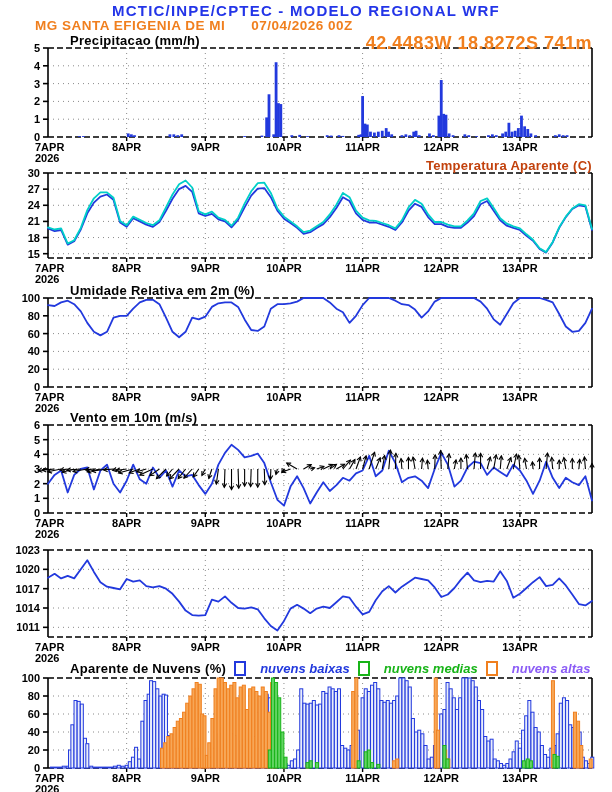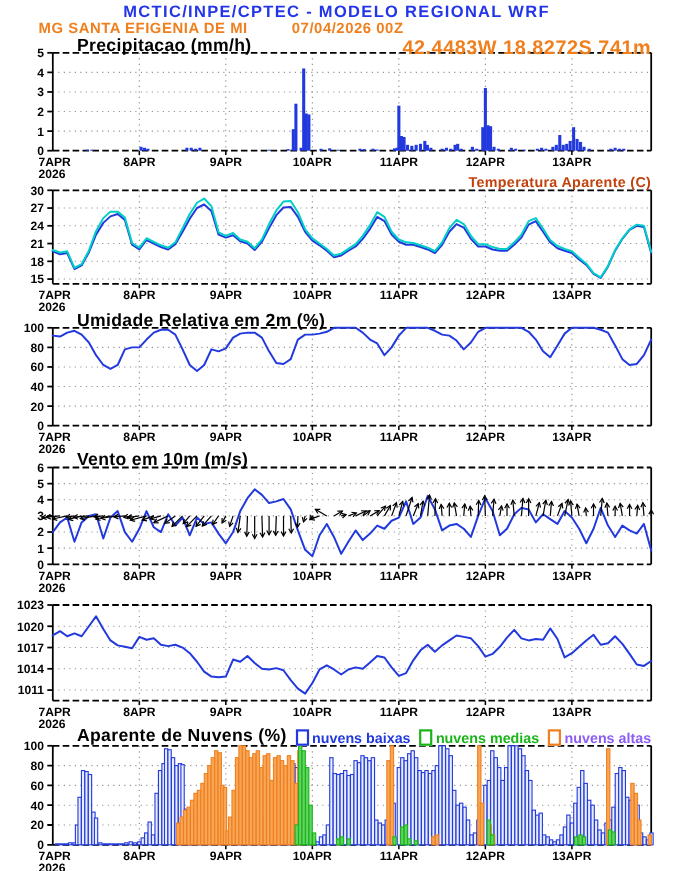--- a/index.html
+++ b/index.html
@@ -1,26 +1,26 @@
 <!DOCTYPE html>
 <html><head>
 <meta charset="utf-8">
 <style>
   html,body{margin:0;padding:0;background:#ffffff;}
   .page{position:relative;width:612px;height:792px;background:#fff;overflow:hidden;
         font-family:"Liberation Sans",sans-serif;}
   .ovl{position:absolute;white-space:nowrap;font-weight:bold;}
   .h1{top:2px;left:0;width:612px;text-align:center;font-size:15px;letter-spacing:1.2px;color:#2335e8;}
   .h2{top:18px;left:35px;font-size:13.5px;letter-spacing:.5px;color:#f07f1e;}
-  .h2 .dt{margin-left:40px;}
+  .h2 .dt{margin-left:26px;}
   .coords{top:33px;right:20px;font-size:18px;letter-spacing:.5px;color:#f07f1e;}
-  .ptitle{font-size:16px;letter-spacing:.3px;color:#000;}
+  .ptitle{font-size:13px;letter-spacing:.3px;color:#000;}
   .cyanleg{top:158px;right:20px;font-size:13px;letter-spacing:.3px;color:#c2410c;}
   .cloudrow{top:661px;left:70px;right:20px;display:flex;align-items:center;gap:8px;font-size:13px;}
-  .cloudrow .lg{display:flex;align-items:flex-end;gap:3px;font-weight:bold;}
+  .cloudrow .lg{display:flex;align-items:flex-end;gap:14px;font-weight:bold;font-style:italic;}
   .sw{display:inline-block;width:8px;height:11px;background:#fff;border:2px solid #000;}
   svg{position:absolute;top:0;left:0;}
 </style>
 </head>
 <body>
 
 <div class="page">
   <svg id="chart" width="612" height="792">
       <g>
         <line x1="48" y1="119.2" x2="592" y2="119.2" stroke="#8a8a8a" stroke-width="1" stroke-dasharray="1 4"></line>

